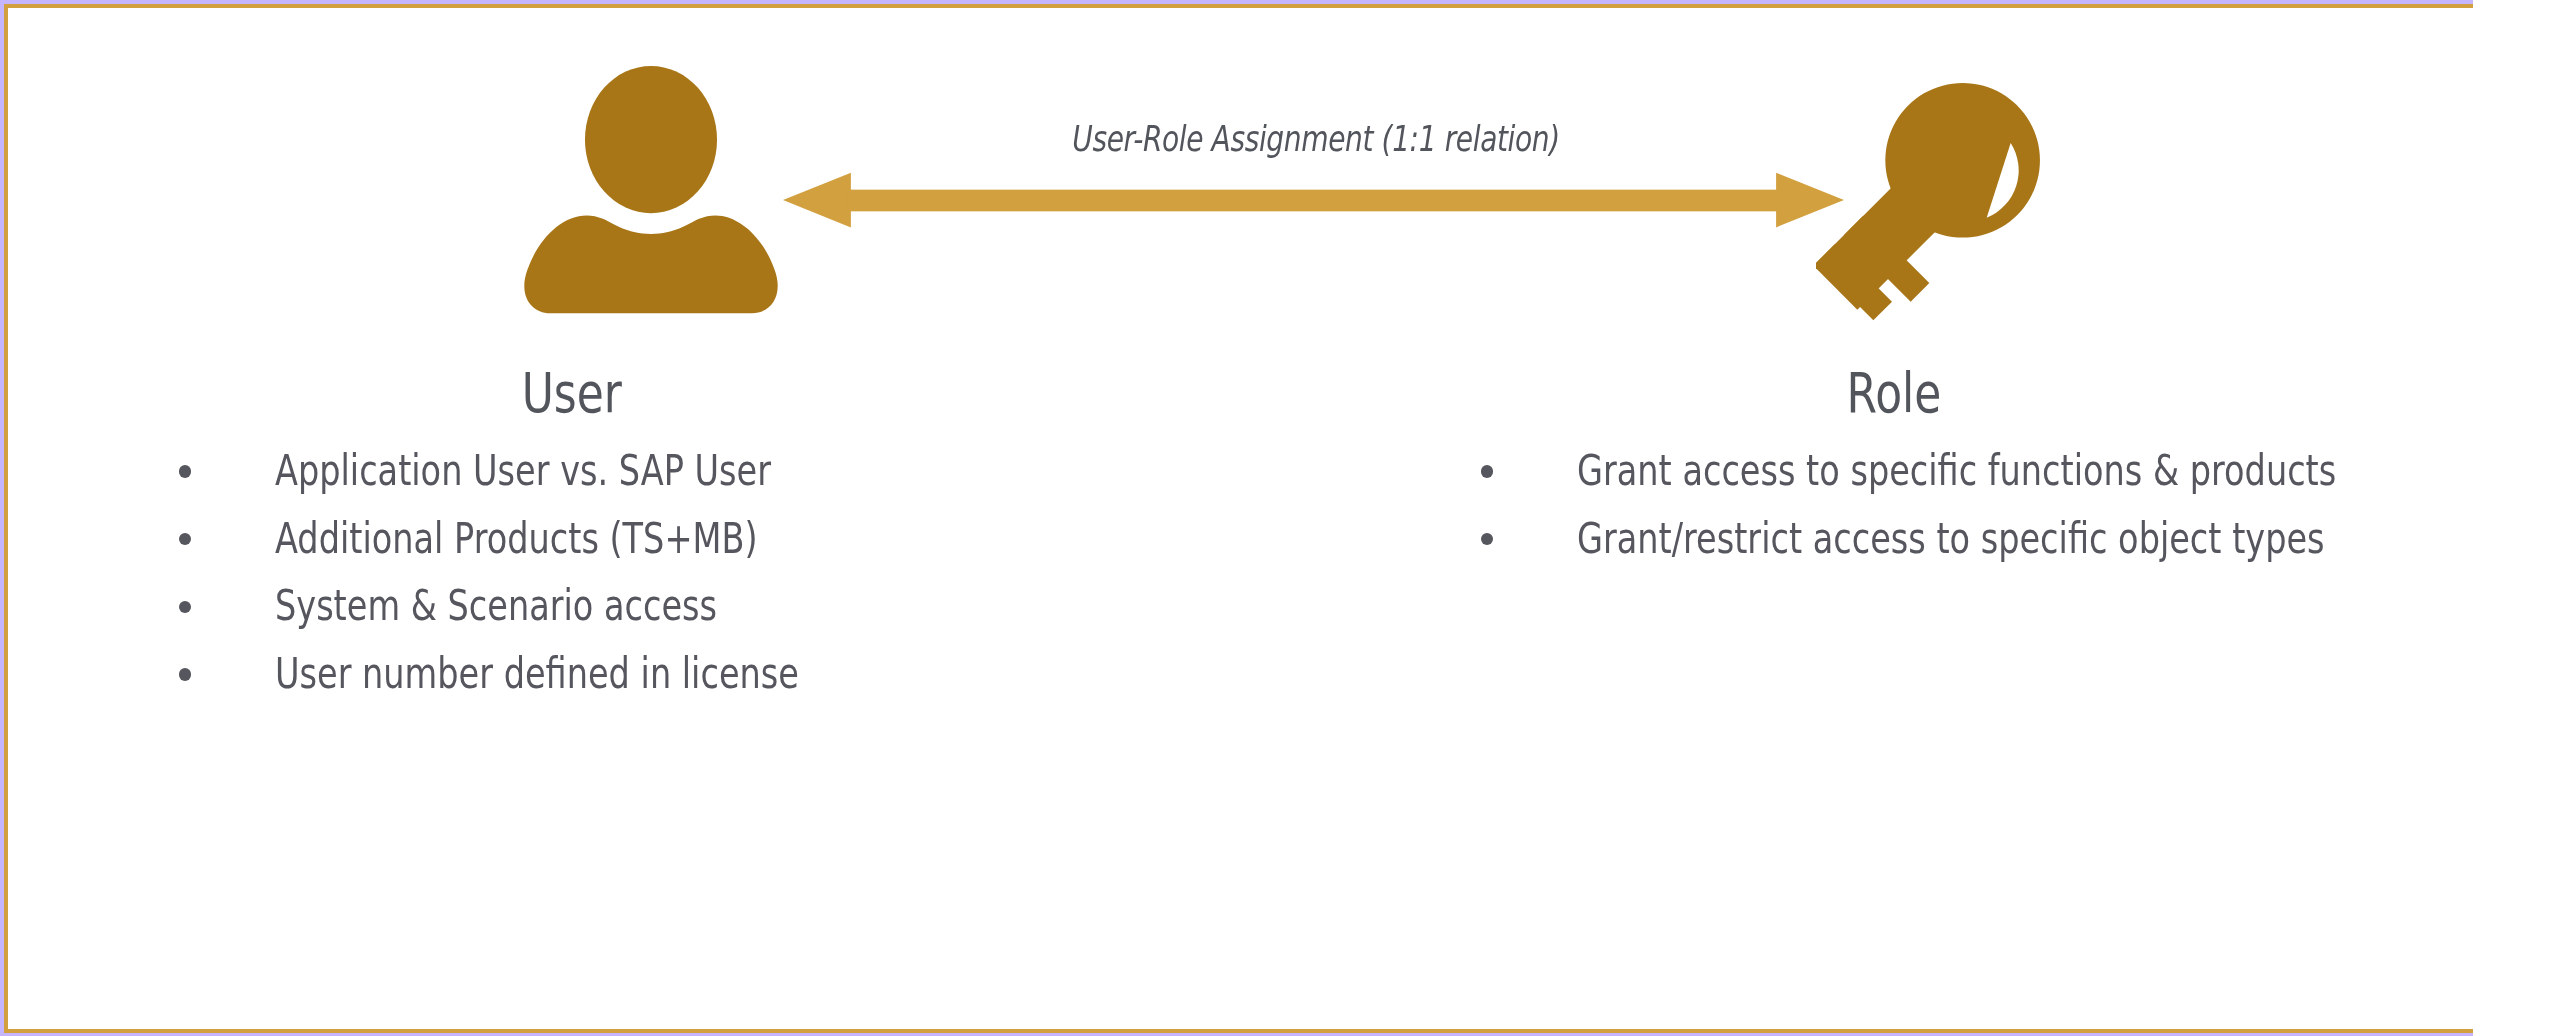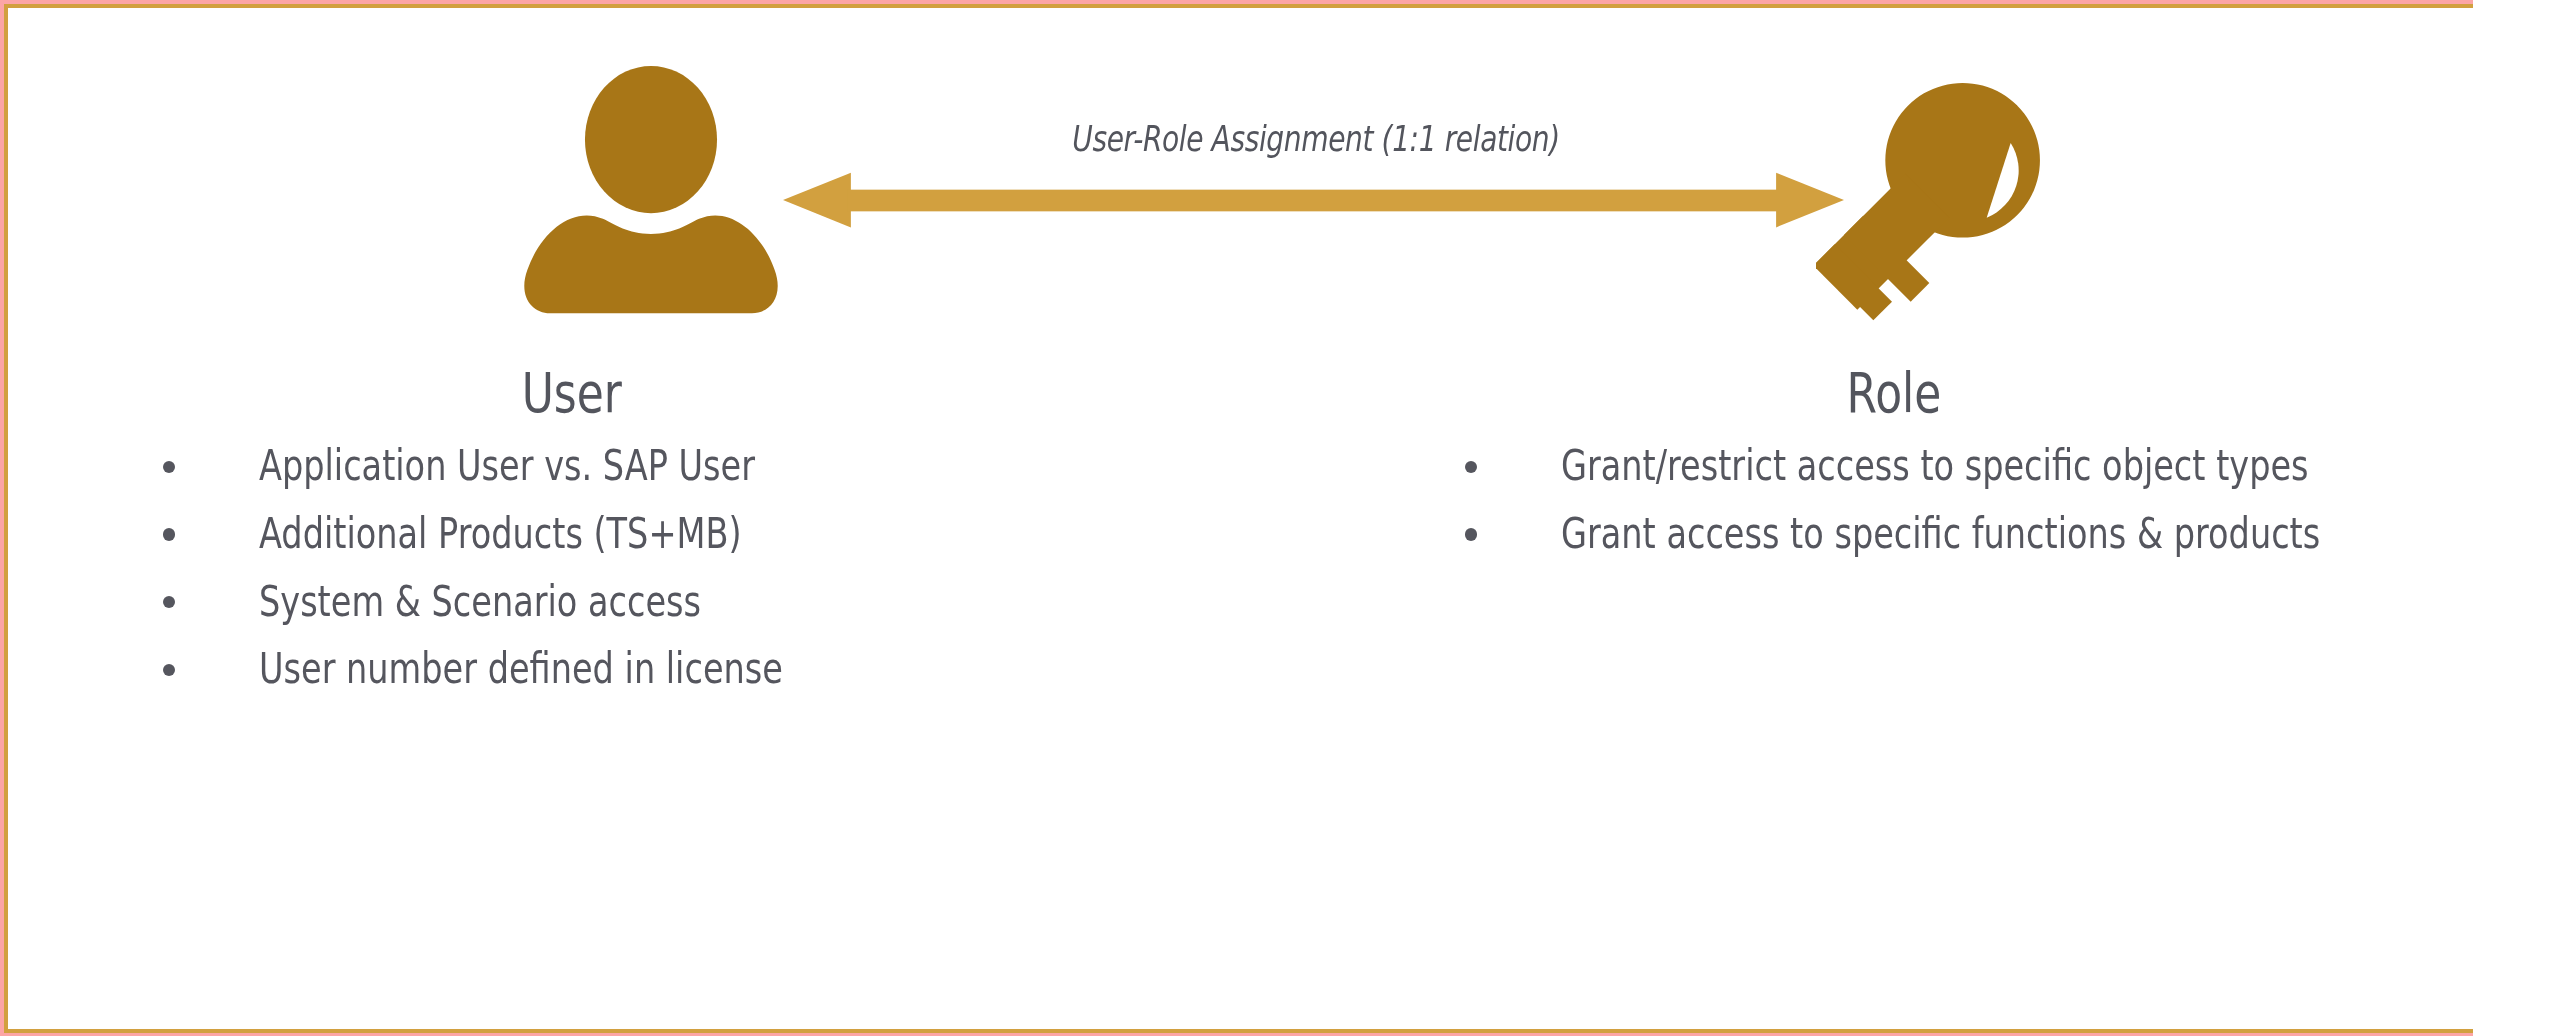--- a/index.html
+++ b/index.html
@@ -8,21 +8,21 @@
     padding: 0;
     background: #ffffff;
   }
   body {
     font-family: "DejaVu Sans", sans-serif;
   }
   .slide {
     position: relative;
     width: 2473px;
     height: 1037px;
-    background: #fca5a5;
+    background: #c4b5fd;
     box-sizing: border-box;
     overflow: hidden;
   }
   .frame {
     position: absolute;
     left: 3.8px;
     top: 3.8px;
     width: 2568px;
     height: 1029px;
     box-sizing: border-box;
@@ -90,21 +90,21 @@
     transform: scaleX(0.80);
     transform-origin: center center;
     margin: 0 0 11.3px 0;
     white-space: nowrap;
   }
   .col-left .col-heading  { padding-right: 198px; }
   .col-right .col-heading { padding-right: 170px; }
 
   .bullet-list {
     list-style: none;
-    margin: 0;
+    margin: 16px;
     padding: 0;
   }
   .bullet-item {
     position: relative;
     padding-left: 127px;
     margin: 0 0 5.7px 0;
     font-family: "DejaVu Sans", sans-serif;
     font-weight: 400;
     font-size: 43px;
     line-height: 62px;
@@ -191,23 +191,23 @@
         <span class="bullet-text">User number defined in license</span>
       </li>
     </ul>
   </div>
 
   <div class="column col-right">
     <div class="col-heading">Role</div>
     <ul class="bullet-list">
       <li class="bullet-item">
         <span class="dot"></span>
+        <span class="bullet-text">Grant access to specific functions &amp; products</span>
+      </li>
+      <li class="bullet-item">
+        <span class="dot"></span>
         <span class="bullet-text">Grant/restrict access to specific object types</span>
       </li>
-      <li class="bullet-item">
-        <span class="dot"></span>
-        <span class="bullet-text">Grant access to specific functions &amp; products</span>
-      </li>
     </ul>
   </div>
 
 </div>
 
 
 </body></html>

